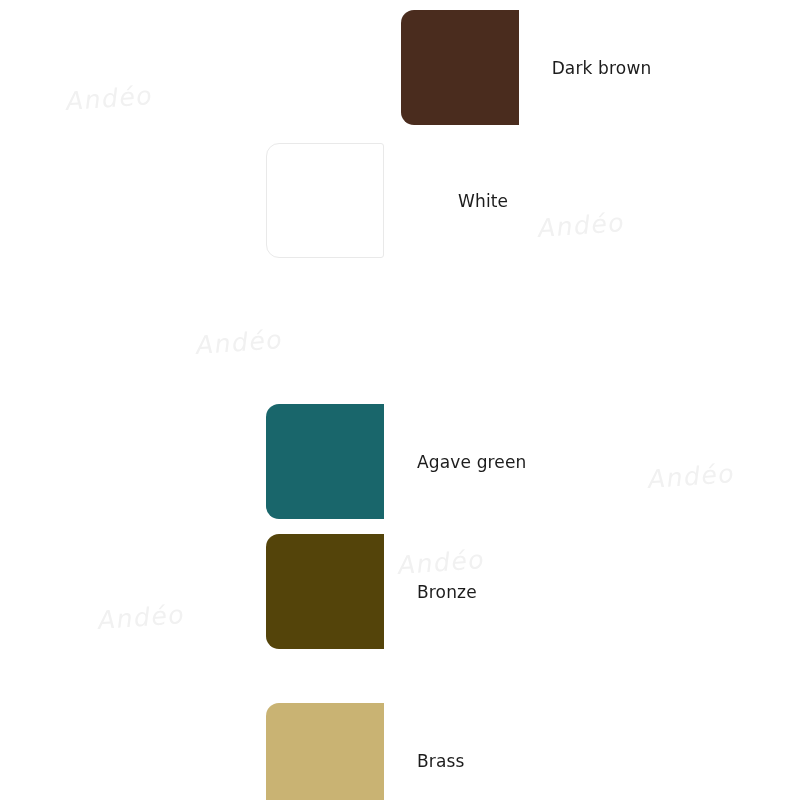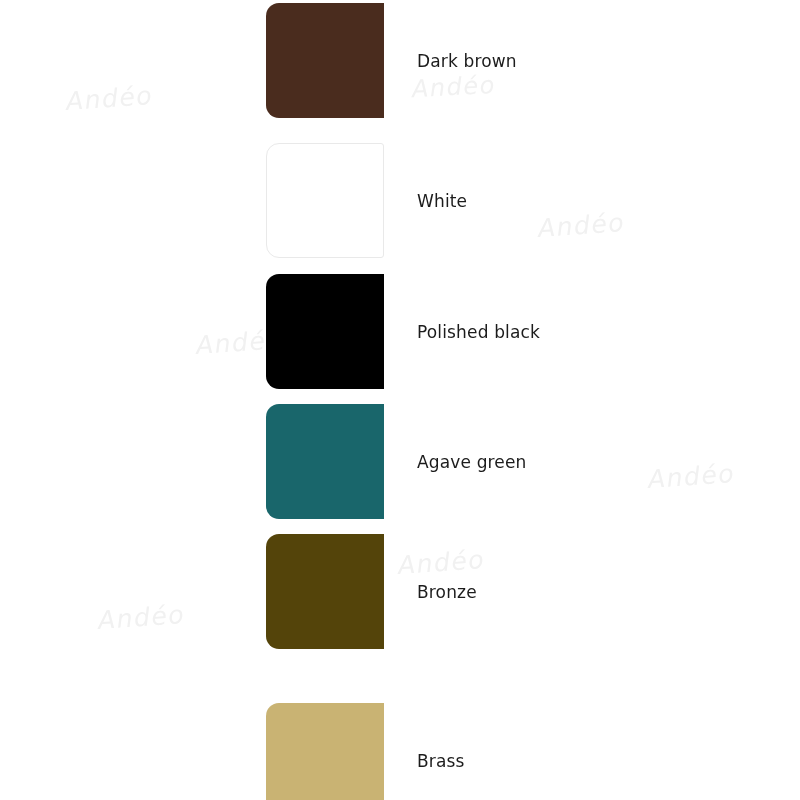--- a/index.html
+++ b/index.html
@@ -91,31 +91,27 @@
       <div class="watermark" style="left: 66px; top: 84px; font-size: 25px; color: rgb(241, 241, 241); transform: rotate(-4deg);">Andéo</div>
       <div class="watermark" style="left: 412px; top: 73px; font-size: 24px; color: rgb(241, 241, 241); transform: rotate(-3deg);">Andéo</div>
       <div class="watermark" style="left: 538px; top: 211px; font-size: 25px; color: rgb(241, 241, 241); transform: rotate(-4deg);">Andéo</div>
       <div class="watermark" style="left: 196px; top: 328px; font-size: 25px; color: rgb(241, 241, 241); transform: rotate(-4deg);">Andéo</div>
       <div class="watermark" style="left: 648px; top: 462px; font-size: 25px; color: rgb(241, 241, 241); transform: rotate(-4deg);">Andéo</div>
       <div class="watermark" style="left: 398px; top: 548px; font-size: 25px; color: rgb(241, 241, 241); transform: rotate(-4deg);">Andéo</div>
       <div class="watermark" style="left: 98px; top: 603px; font-size: 25px; color: rgb(241, 241, 241); transform: rotate(-4deg);">Andéo</div>
     </div>
 
   <div class="swatch-list">
-      <div class="swatch-row" style="top: 3px;">
+      <div class="swatch-row" style="top: 10px; justify-content: center;">
         <div class="swatch-chip" style="background: rgb(74, 44, 30);"></div>
         <div class="swatch-label">Dark brown</div>
       </div>
-      <div class="swatch-row" style="top: 143px;">
+      <div class="swatch-row" style="top: 143px; gap: 41px;">
         <div class="swatch-chip bordered" style="background: rgb(255, 255, 255);"></div>
         <div class="swatch-label">White</div>
-      </div>
-      <div class="swatch-row" style="top: 274px;">
-        <div class="swatch-chip" style="background: rgb(0, 0, 0);"></div>
-        <div class="swatch-label">Polished black</div>
       </div>
       <div class="swatch-row" style="top: 534px;">
         <div class="swatch-chip" style="background: rgb(84, 68, 10);"></div>
         <div class="swatch-label">Bronze</div>
       </div>
       <div class="swatch-row" style="top: 404px;">
         <div class="swatch-chip" style="background: rgb(25, 102, 107);"></div>
         <div class="swatch-label">Agave green</div>
       </div>
       <div class="swatch-row" style="top: 703px;">

